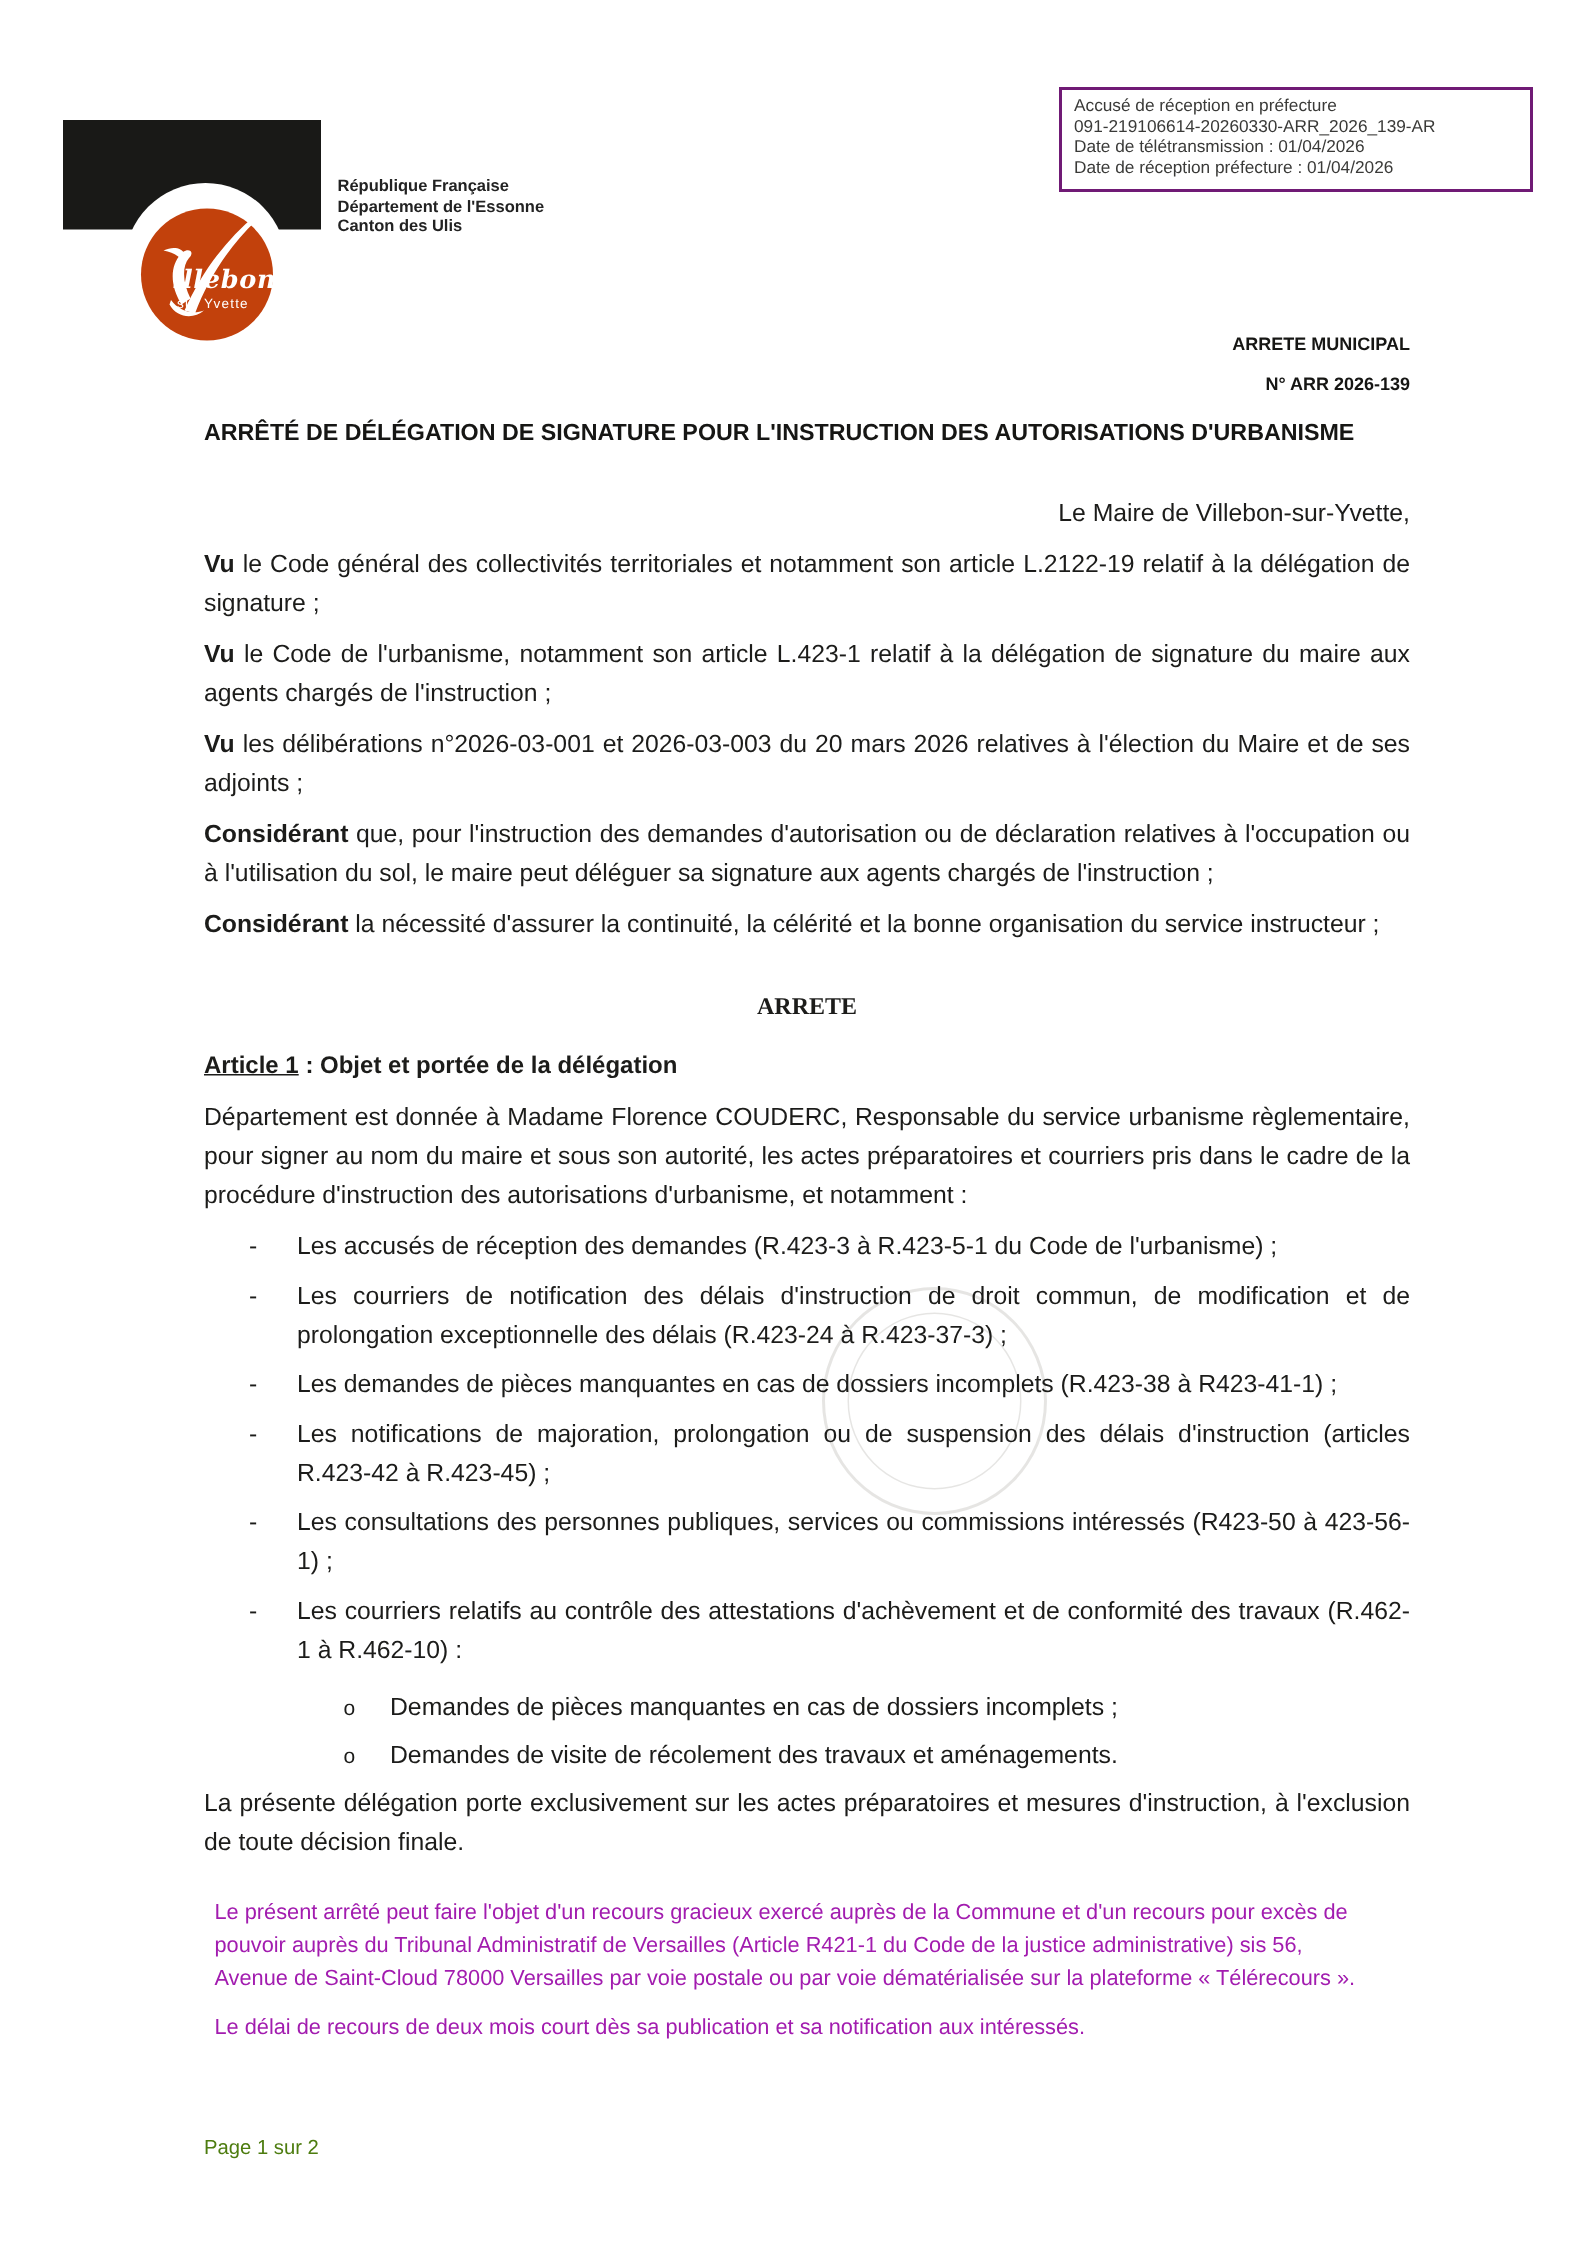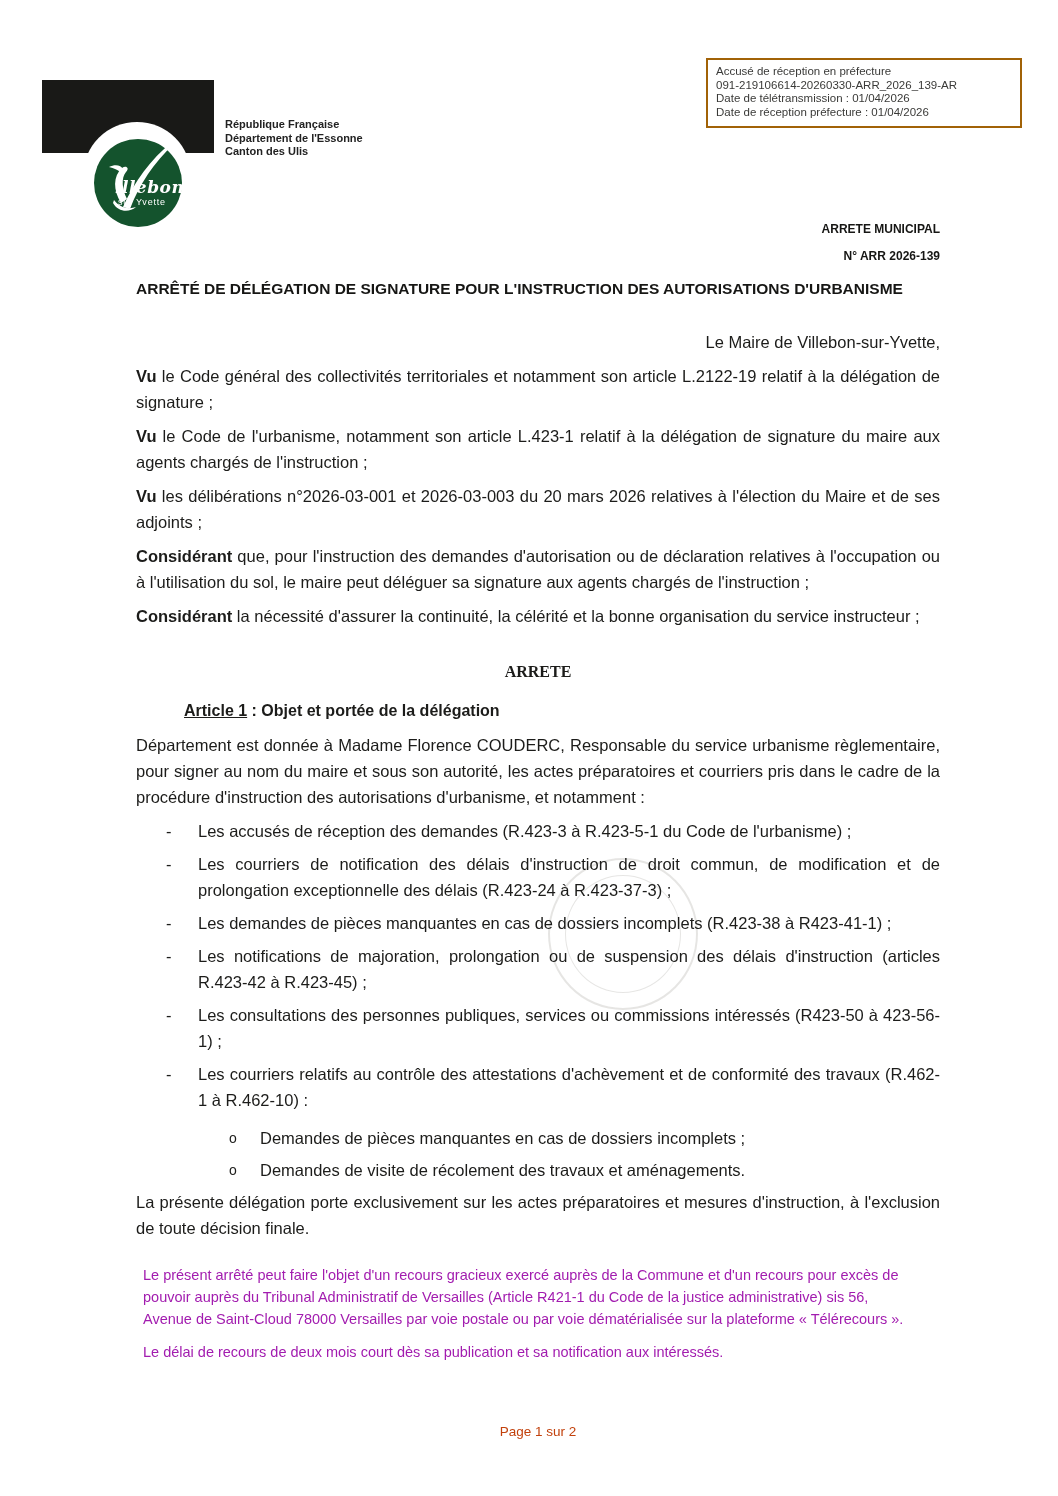--- a/index.html
+++ b/index.html
@@ -9,29 +9,29 @@
     background:#ffffff;
     font-family:"Liberation Sans","DejaVu Sans",sans-serif;
     color:#1c1c1a;
     overflow:hidden;
     margin:0 auto;
   }
 
   
   .pref-box{
     position:absolute;left:706px;top:58px;width:296px;height:50px;
-    border:2px solid #a16207;
+    border:2px solid #701a75;
     padding:5px 8px 11px 8px;
     font-size:11.5px;line-height:13.6px;color:#3a3a38;
   }
 
   
   .logo-rect{position:absolute;left:42px;top:80px;width:172px;height:73px;background:#191917;}
   .logo-ring{position:absolute;left:83px;top:122px;width:108px;height:108px;border-radius:50%;background:#ffffff;}
-  .logo-circle{position:absolute;left:94px;top:139px;width:88px;height:88px;border-radius:50%;background:#14532d;}
+  .logo-circle{position:absolute;left:94px;top:139px;width:88px;height:88px;border-radius:50%;background:#c2410c;}
   .logo-circle svg{position:absolute;left:0;top:0;}
   .logo-script{
     position:absolute;left:21px;top:38px;
     font-family:"DejaVu Serif","Liberation Serif",serif;
     font-style:italic;font-weight:bold;font-size:17px;color:#fff;letter-spacing:.5px;
   }
   .logo-sub{
     position:absolute;left:24px;top:58px;
     font-size:9px;color:#fff;letter-spacing:.8px;text-align:right;
   }
@@ -57,21 +57,21 @@
     position:absolute;left:0;top:329px;width:1058px;
     padding:0 118px 0 136px;box-sizing:border-box;
     font-size:16.5px;line-height:26px;
     z-index:2;
   }
   .content p{margin:0 0 8px 0;text-align:justify;}
   .content p.opening{text-align:right;}
   b.lead{font-weight:bold;}
   .arrete-heading{margin:30px 0 13px 0;text-align:center;font-weight:bold;font-size:16px;font-family:Liberation Serif, serif;}
   .article-heading{margin:0 0 8px 0;font-weight:bold;font-size:16px;}
-  .article-heading .und{text-decoration:underline;margin-left:48px;}
+  .article-heading .und{text-decoration:underline;}
 
   .dlist{margin:2px 0 0 0;}
   .li{display:flex;margin-bottom:7px;padding-left:30px;}
   .li .marker{flex:none;width:32px;}
   .li .li-text{flex:1;text-align:justify;}
 
   .slist{margin:12px 0 4px 0;}
   .sli{display:flex;margin-bottom:6px;padding-left:93px;}
   .sli .smarker{flex:none;width:31px;font-size:14px;}
 
@@ -80,21 +80,21 @@
   .footnote{margin:24px 29px 0 7px;font-size:14.5px;line-height:21.8px;color:#a21caf;}
   .footnote p{margin:0 0 12px 0;text-align:left;}
 
   
   .stamp{position:absolute;left:548px;top:858px;width:150px;height:152px;opacity:.22;pointer-events:none;z-index:1;}
   .stamp .c1{position:absolute;inset:0;border:2px solid #8f8d85;border-radius:50%;}
   .stamp .c2{position:absolute;inset:17px;border:1px solid #8f8d85;border-radius:50%;}
 
   .page-num{
     position:absolute;left:136px;top:1424px;width:804px;
-    text-align:center;font-size:13.5px;color:#c2410c;
+    text-align:left;font-size:13.5px;color:#4d7c0f;
   }
 </style>
 </head>
 <body>
 
 <div class="page">
 
   <div class="pref-box">
     <div>Accusé de réception en préfecture</div>
     <div>091-219106614-20260330-ARR_2026_139-AR</div>

